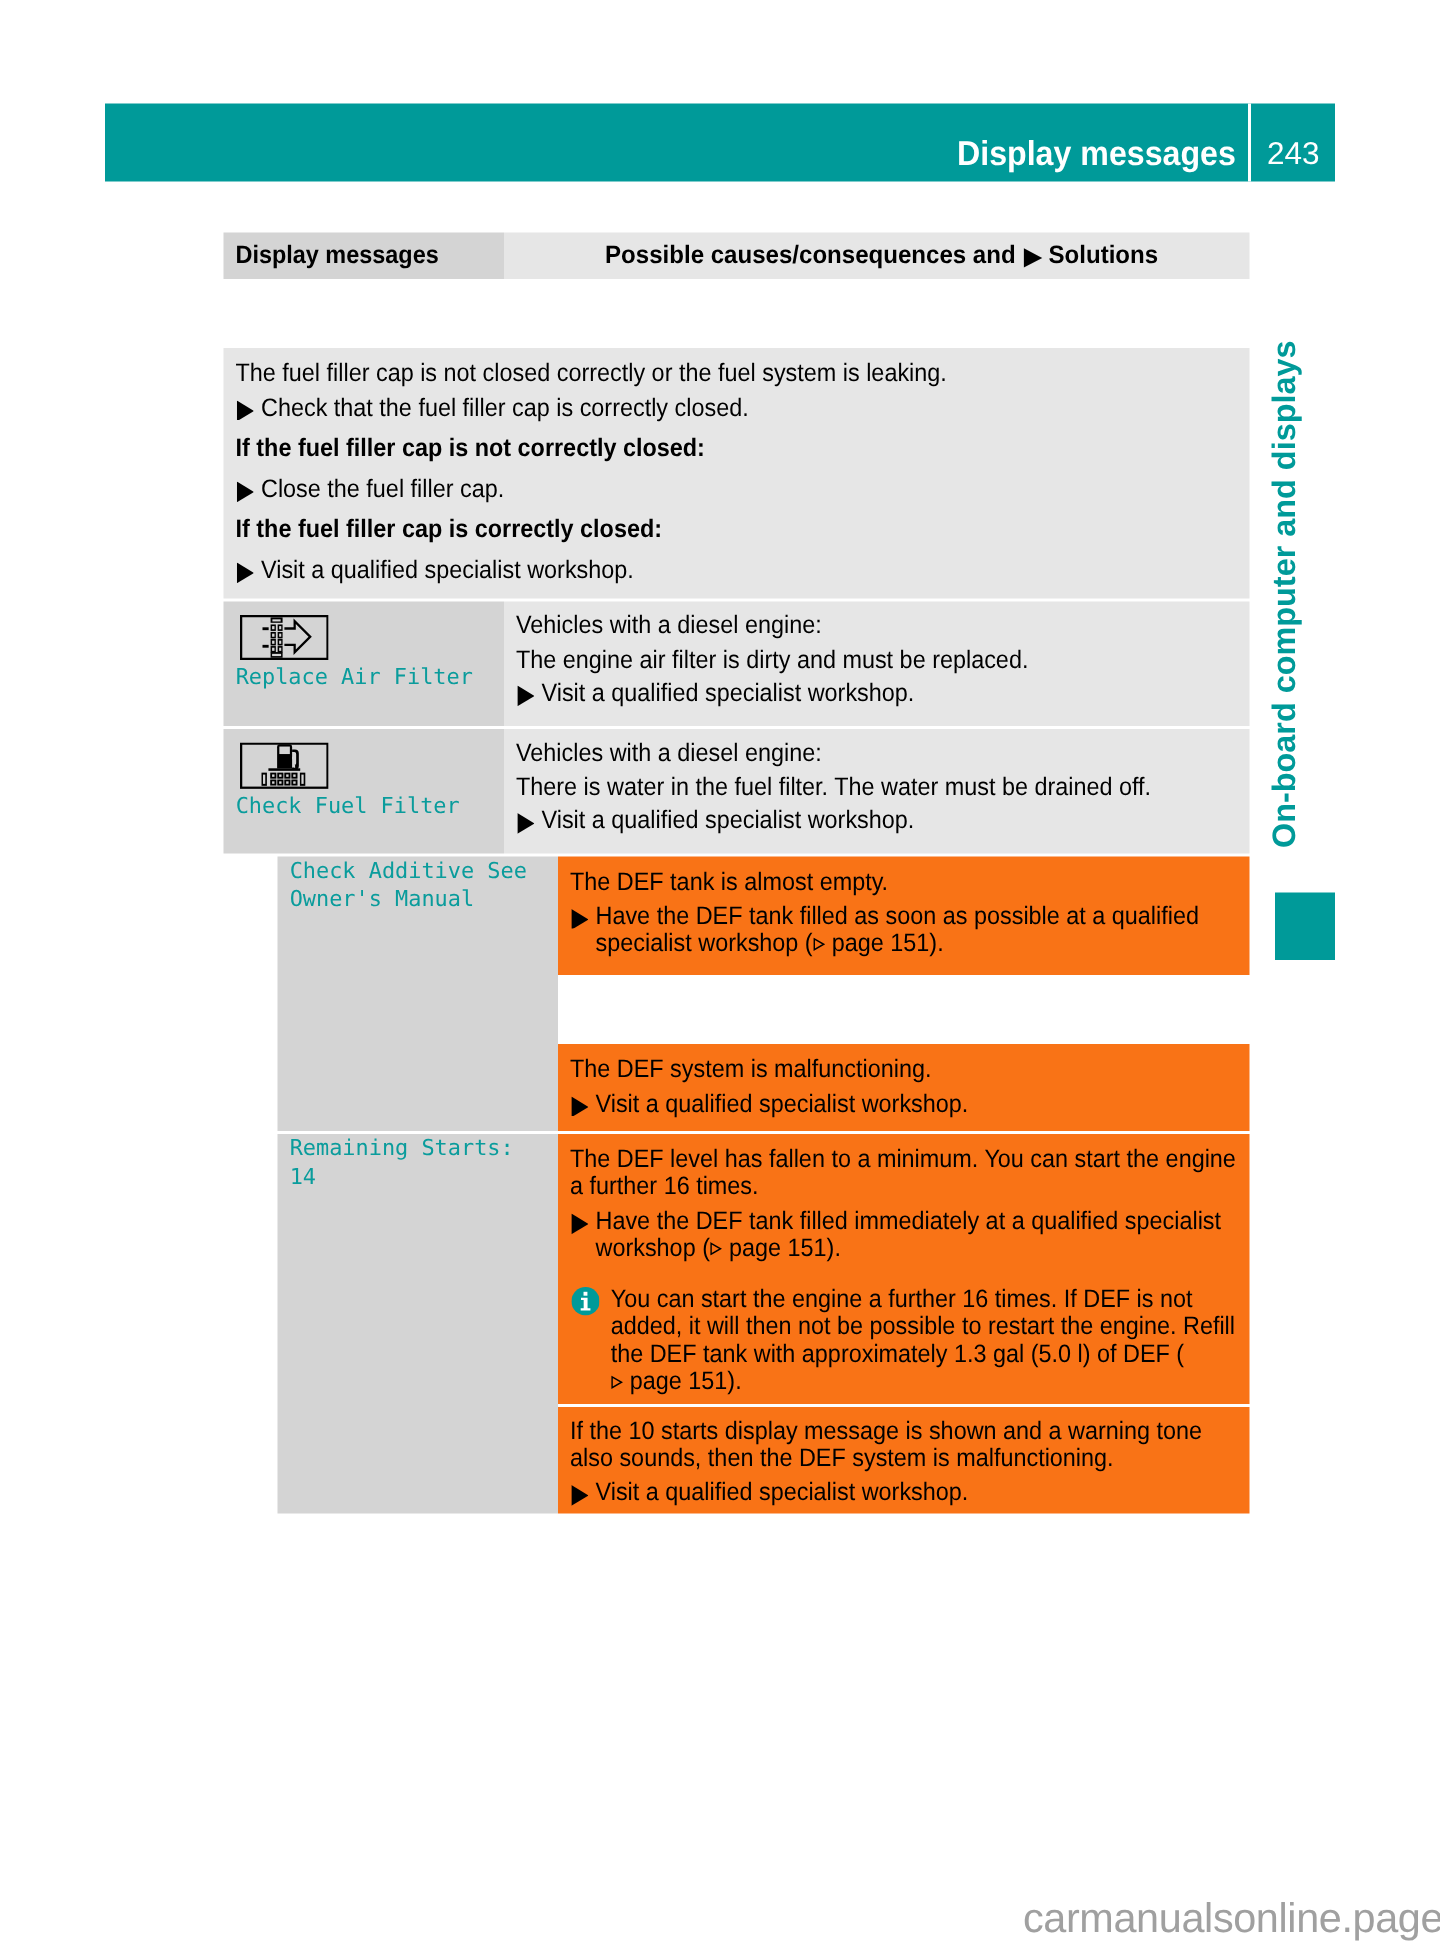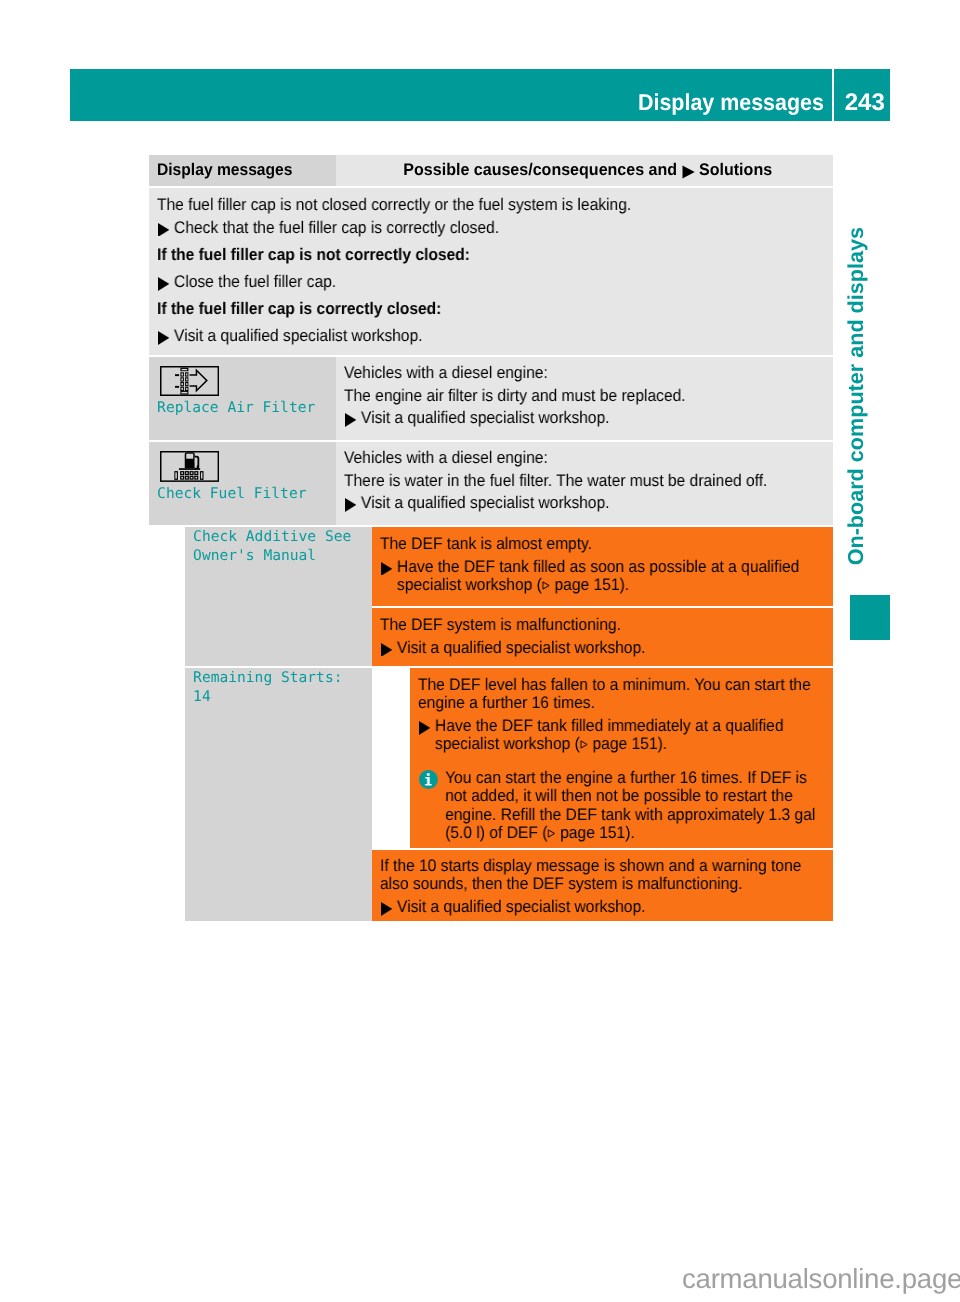--- a/index.html
+++ b/index.html
@@ -8,21 +8,21 @@
        font-family:"Liberation Sans",sans-serif;position:relative;overflow:hidden;
        -webkit-font-smoothing:grayscale;text-rendering:geometricPrecision;}
 
   
   .hdr{position:absolute;left:70.2px;top:69.3px;width:819.7px;height:52px;background:#009a99;}
   .hdr-title{position:absolute;left:567.4px;top:6.3px;
              color:#ffffff;font-weight:bold;font-size:23px;white-space:nowrap;line-height:52px;
              transform:scaleX(.932);transform-origin:0 0;}
   .hdr-sep{position:absolute;left:761.7px;top:0;width:2.6px;height:52px;background:#ffffff;}
   .hdr-page{position:absolute;left:774.5px;top:7.9px;
-            color:#ffffff;font-weight:bold;font-size:24px;line-height:52px;white-space:nowrap;}
+            color:#ffffff;font-weight:normal;font-size:21px;line-height:52px;white-space:nowrap;}
 
   
   .sidetab{position:absolute;left:846px;top:227px;height:340px;}
   .sidetab-label{writing-mode:vertical-rl;transform:rotate(180deg);color:#009a99;font-weight:bold;font-size:21.6px;
                  white-space:nowrap;line-height:20px;}
   .sidetab-swatch{position:absolute;left:849.9px;top:595.4px;width:40.4px;height:44.5px;background:#009a99;}
 
   
   .tbl{position:absolute;left:149px;top:155px;width:684px;}
   .trow{display:flex;align-items:stretch;}
@@ -57,22 +57,22 @@
   .note{display:flex;margin-top:15.2px;}
   .note-ico{flex:0 0 auto;width:29.2px;padding:1.4px 0 0 1.2px;line-height:0;box-sizing:border-box;}
   .note-txt{flex:1 1 auto;}
 
   .pgref{white-space:nowrap;}
   .pgtri{display:inline-block;width:9px;height:9px;line-height:0;vertical-align:0.3px;}
   .c2col{flex:1 1 auto;display:flex;flex-direction:column;}
   .subcell{background:#f97316;box-sizing:border-box;padding:7.3px 1px 12.5px 8.3px;flex:1 1 auto;}
   .mcell{padding-top:8.6px;padding-bottom:10px;}
   .mcell-txt{padding-top:0;margin-left:36px;}
-  .pb-a{padding-bottom:9.7px;}
-  .pb-b{padding-bottom:6.0px;margin-left:38px;}
+  .pb-a{padding-bottom:9.7px;margin-top:44px;}
+  .pb-b{padding-bottom:6.0px;}
   .pb-c{padding-bottom:4px;}
 
   
   .wm{position:absolute;left:682px;top:1266px;color:#a0a0a0;font-size:27.6px;letter-spacing:-.25px;line-height:26px;}
 </style>
 </head>
 <body>
 
 <div class="page">
 

